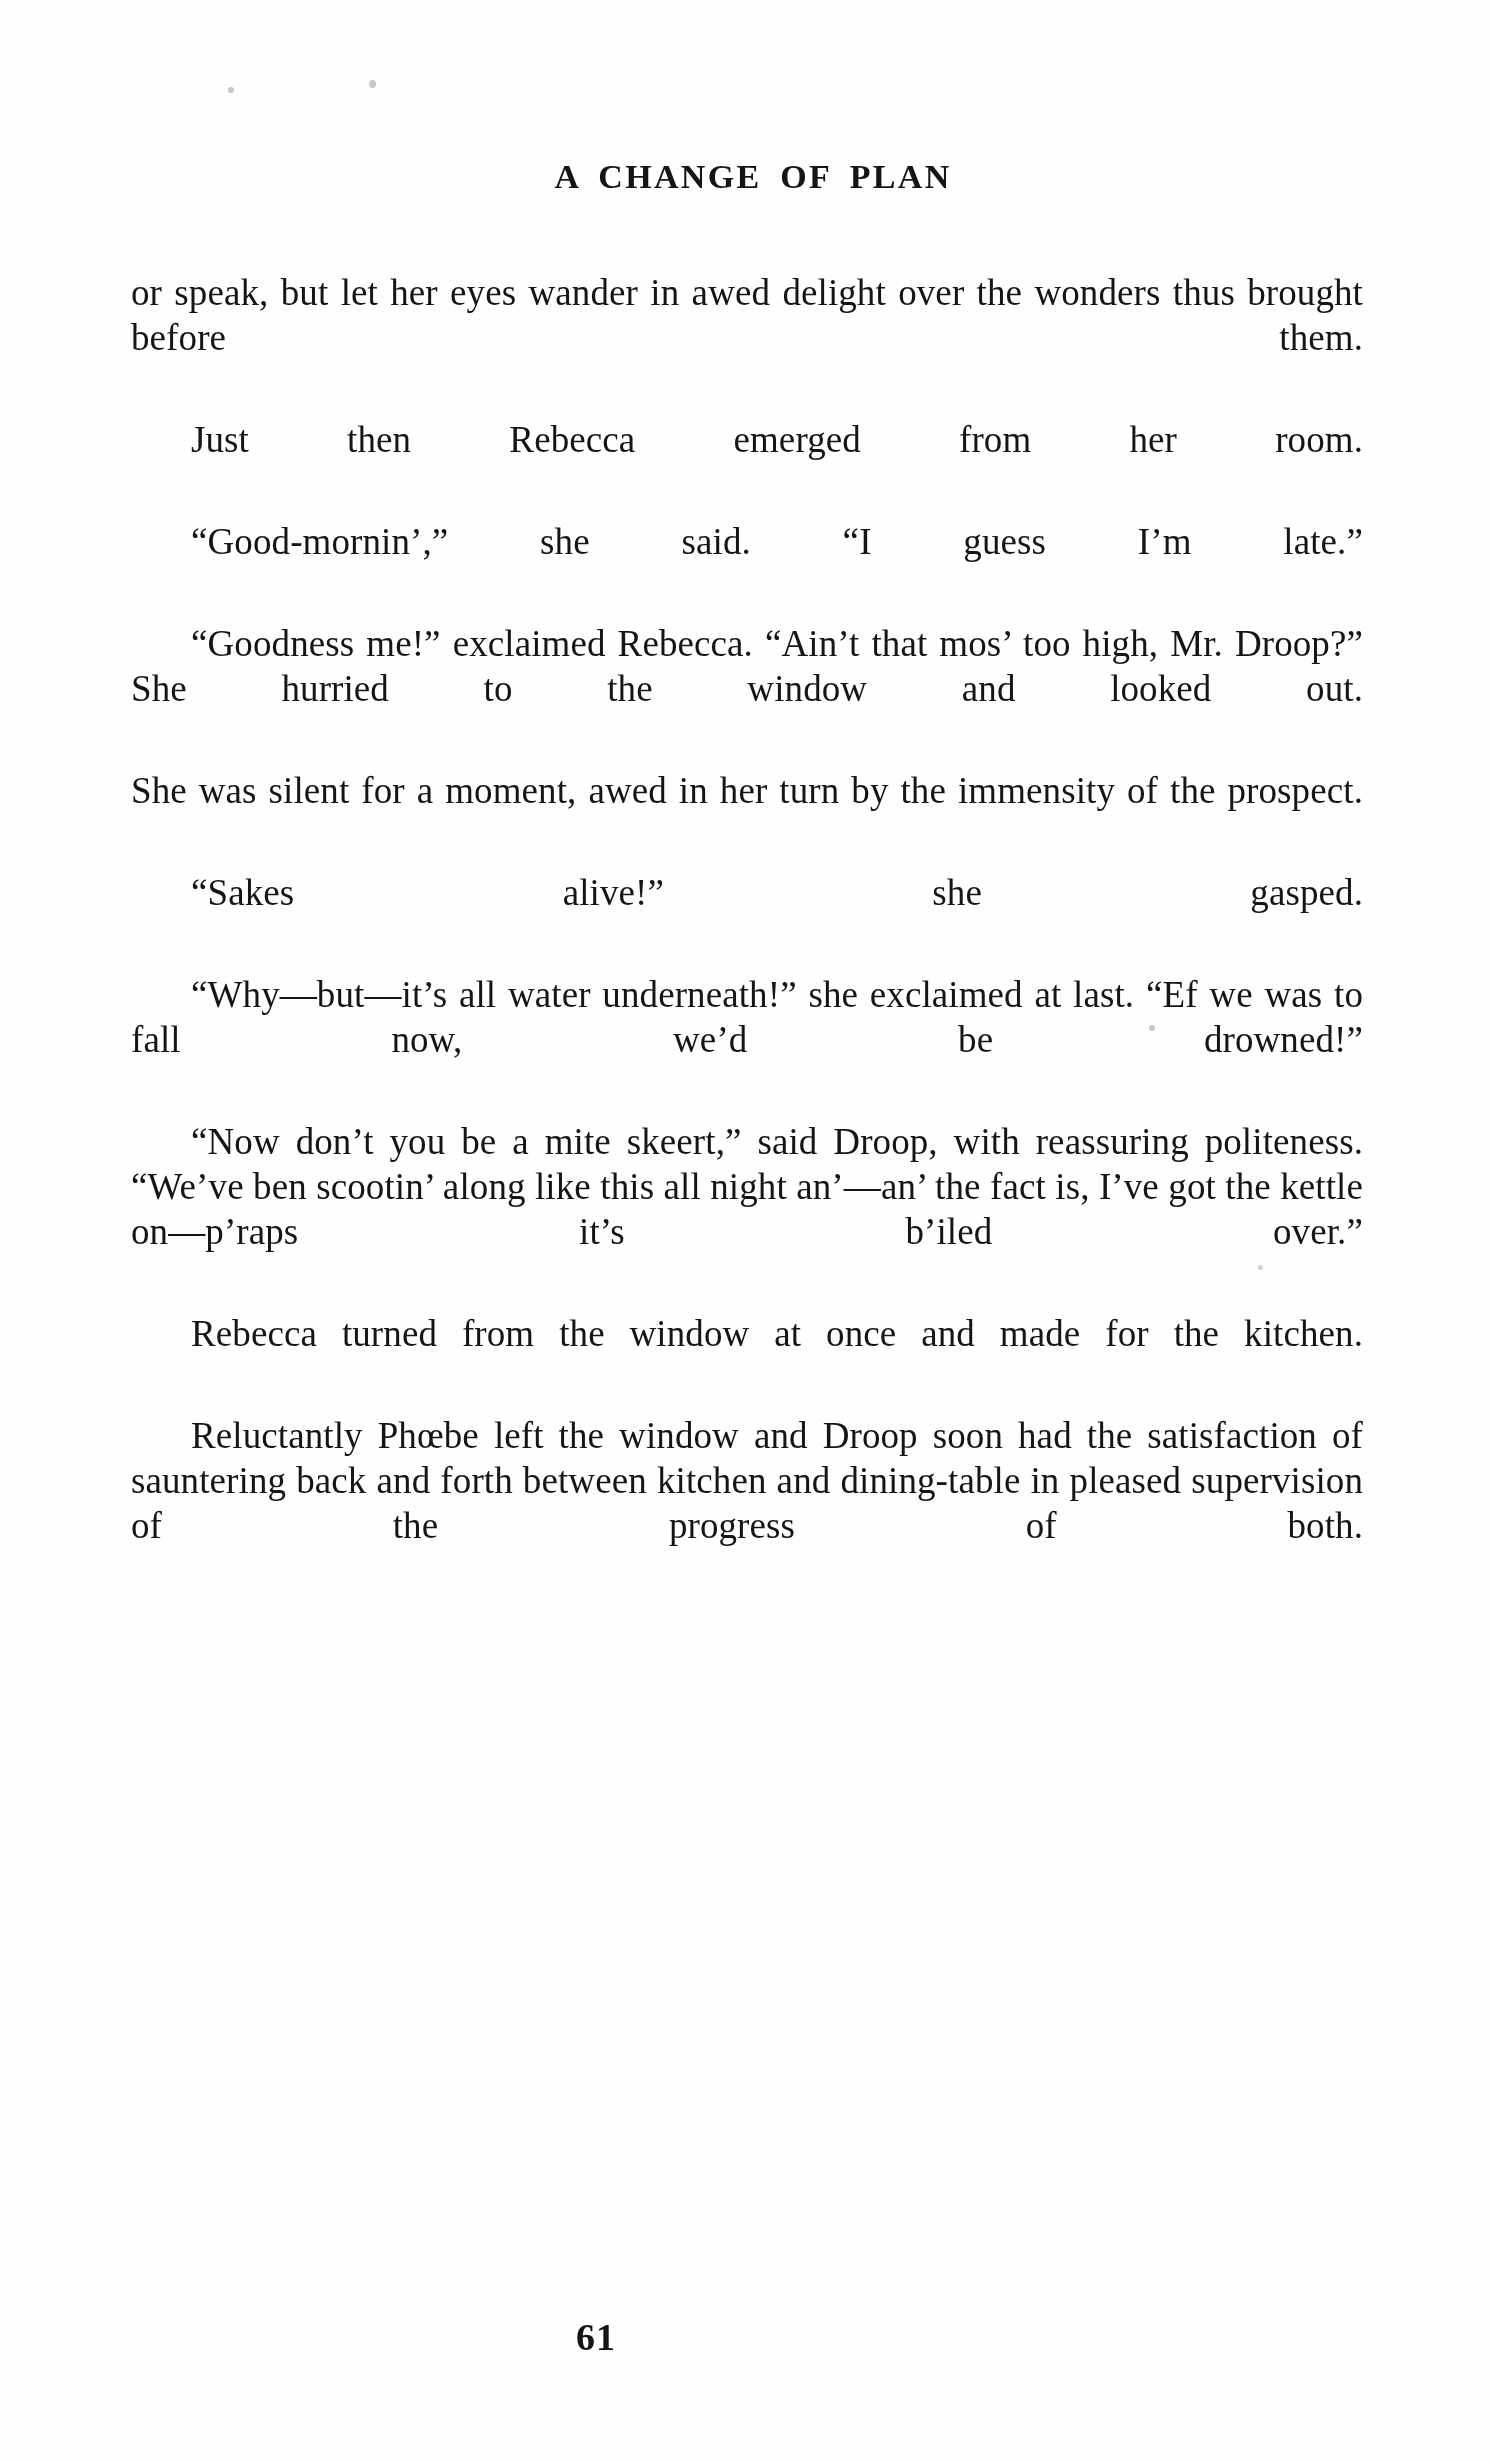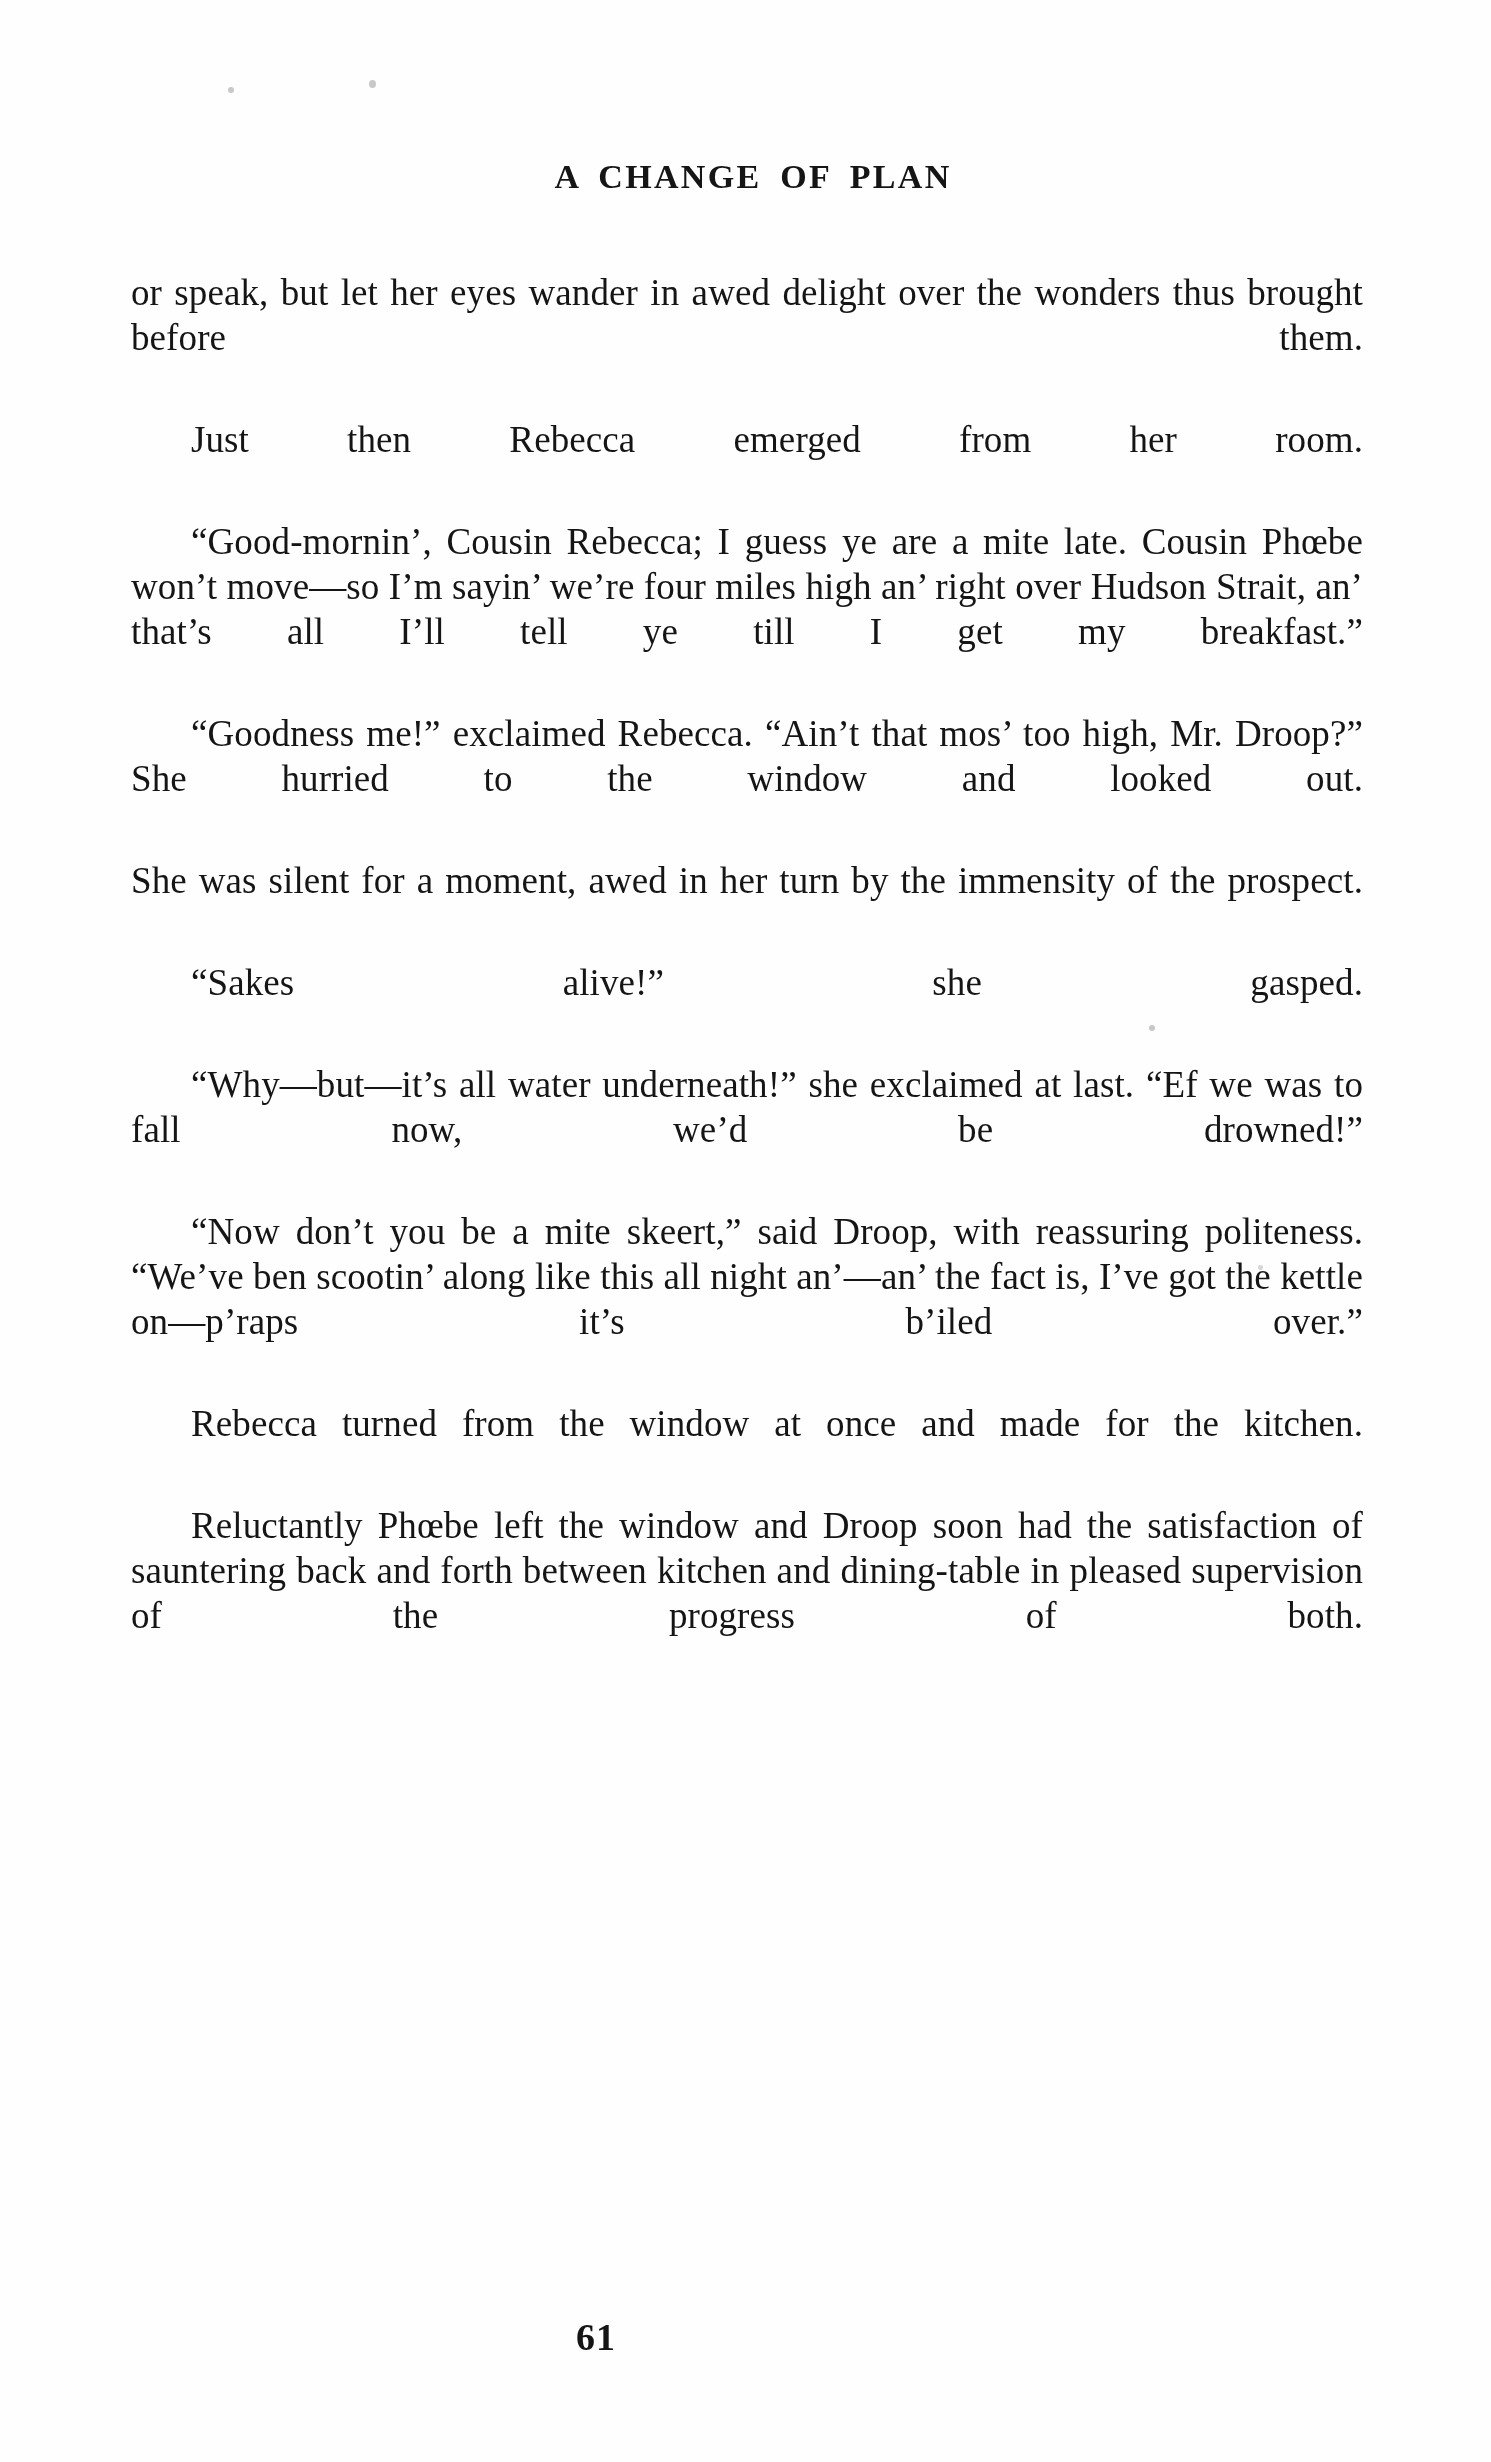--- a/index.html
+++ b/index.html
@@ -92,21 +92,21 @@
   <div class="speck speck-a"></div>
   <div class="speck speck-b"></div>
   <div class="speck speck-c"></div>
   <div class="speck speck-d"></div>
 
   <div class="running-head">A CHANGE OF PLAN</div>
 
   <div class="textblock">
     <p class="para">or speak, but let her eyes wander in awed delight over the wonders thus brought before them.</p>
     <p class="para indent">Just then Rebecca emerged from her room.</p>
-    <p class="para indent">“Good-mornin’, Cousin Rebecca; I guess ye are a mite late.  Cousin Phœbe won’t move—so I’m sayin’ we’re four miles high an’ right over Hudson Strait, an’ that’s all I’ll tell ye till I get my breakfast.”</p>
+    <p class="para indent">“Good-mornin’,” she said.  “I guess I’m late.”</p>
     <p class="para indent">“Goodness me!” exclaimed Rebecca.  “Ain’t that mos’ too high, Mr. Droop?”  She hurried to the window and looked out.</p>
     <p class="para">She was silent for a moment, awed in her turn by the immensity of the prospect.</p>
     <p class="para indent">“Sakes alive!” she gasped.</p>
     <p class="para indent">“Why—but—it’s all water underneath!” she exclaimed at last.  “Ef we was to fall now, we’d be drowned!”</p>
     <p class="para indent">“Now don’t you be a mite skeert,” said Droop, with reassuring politeness.  “We’ve ben scootin’ along like this all night an’—an’ the fact is, I’ve got the kettle on—p’raps it’s b’iled over.”</p>
     <p class="para indent">Rebecca turned from the window at once and made for the kitchen.</p>
     <p class="para indent">Reluctantly Phœbe left the window and Droop soon had the satisfaction of sauntering back and forth between kitchen and dining-table in pleased supervision of the progress of both.</p>
 
   </div>
 

